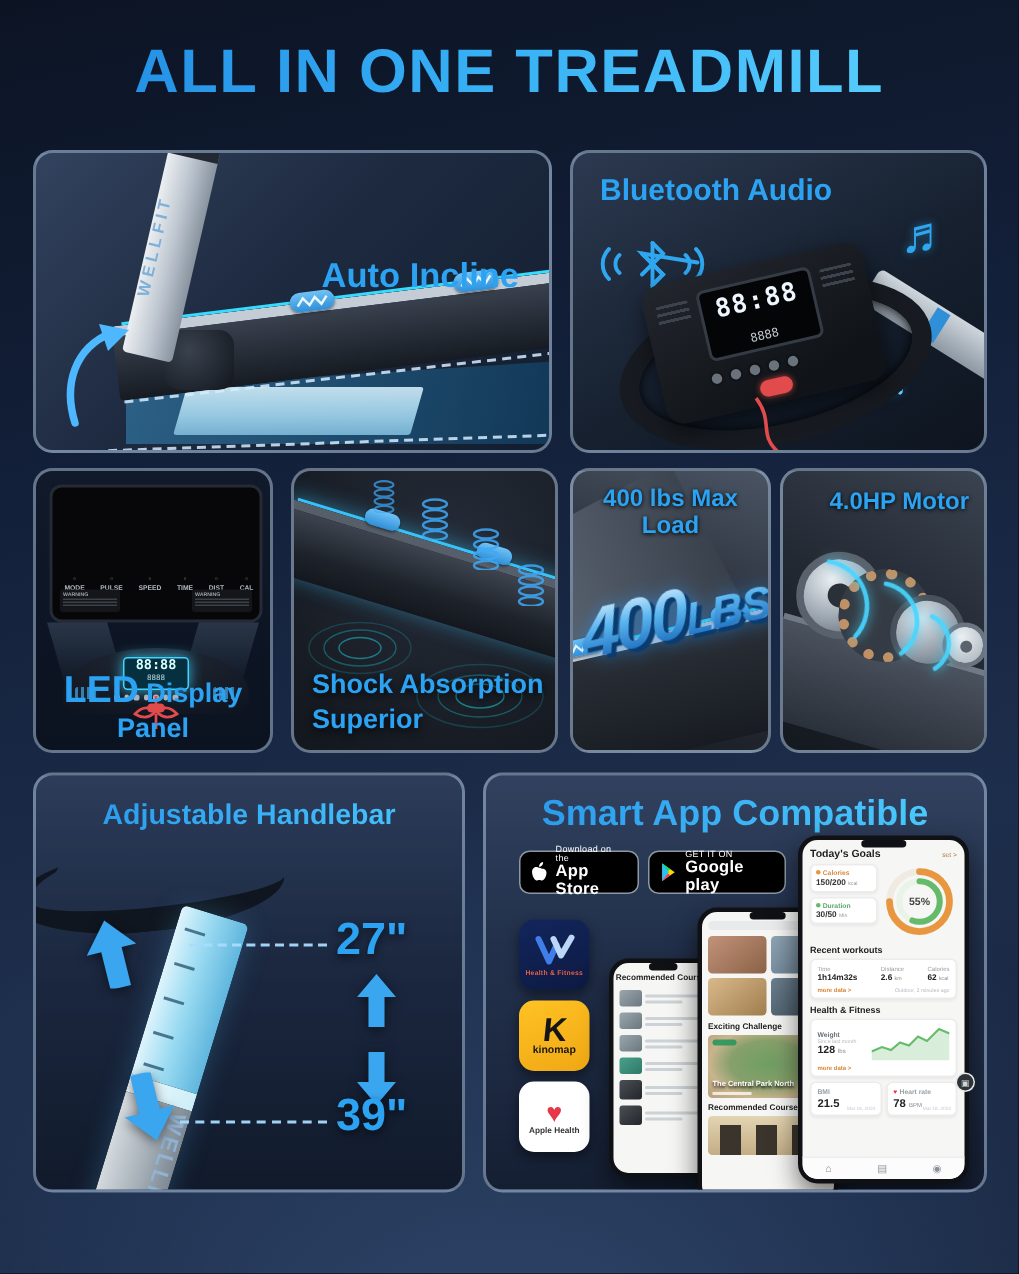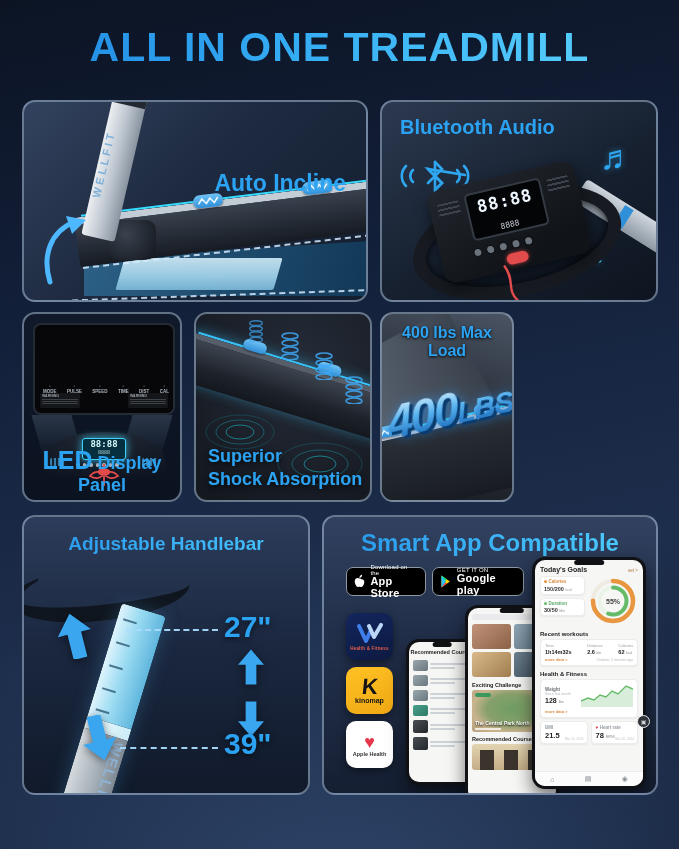--- a/index.html
+++ b/index.html
@@ -433,22 +433,22 @@
         </g>
     </svg>
     <svg class="ripple" style="right:2px; bottom:8px;" width="96" height="56" viewBox="0 0 96 56">
       <g fill="none" stroke="#1ec8d8">
           <ellipse cx="48" cy="28" rx="16" ry="8" opacity=".55"></ellipse>
           <ellipse cx="48" cy="28" rx="28" ry="14" opacity=".35"></ellipse>
           <ellipse cx="48" cy="28" rx="42" ry="21" opacity=".2"></ellipse>
         </g>
     </svg>
     <div class="p4-caption">
+      <div>Shock Absorption</div>
       <div>Superior</div>
-      <div>Shock Absorption</div>
     </div>
   </section>
 
   <section class="panel p5">
     <div class="abs p5-frame"></div>
     <div class="abs belt5">
       <div class="pad abs" style="left:18px; top:-14px; width:26px; height:11px;">
         <svg width="18" height="8" viewBox="0 0 22 9">
             <polyline points="1,7 5,2 9,7 13,2 17,7 21,2" fill="none" stroke="#eaf7ff" stroke-width="1.8"></polyline>
           </svg>
@@ -456,20 +456,37 @@
       <div class="pad abs" style="left:118px; top:-14px; width:26px; height:11px;">
         <svg width="18" height="8" viewBox="0 0 22 9">
             <polyline points="1,7 5,2 9,7 13,2 17,7 21,2" fill="none" stroke="#eaf7ff" stroke-width="1.8"></polyline>
           </svg>
       </div>
     </div>
     <div class="t3d"><span class="n">400</span><span class="u">LBS</span></div>
     <div class="p5-title">400 lbs Max Load</div>
   </section>
 
+  <section class="panel p6">
+    <div class="abs base6"></div>
+    <div class="abs motor">
+      <div class="mc mc1"></div>
+      <div class="mc mc2"></div>
+      <div class="mc mc3"></div>
+      <div class="mc mc4"></div>
+      <svg class="glow6" width="130" height="100" viewBox="0 0 130 100">
+        <g fill="none" stroke="#49d6ff" stroke-width="3" stroke-linecap="round" opacity=".9">
+          <path d="M18 16 a30 30 0 0 1 26 46"></path>
+            <path d="M58 24 a26 26 0 0 1 18 44"></path>
+            <path d="M92 40 a20 20 0 0 1 8 34"></path>
+        </g>
+      </svg>
+    </div>
+    <div class="p6-title">4.0HP Motor</div>
+  </section>
 
   <section class="panel p7">
     <div class="abs bar7"></div>
     <div class="abs post7">
       <div class="top">
         <div class="tick" style="top:14px;"></div>
           <div class="tick" style="top:38px;"></div>
         <div class="tick" style="top:62px;"></div>
           <div class="tick" style="top:86px;"></div>
           <div class="tick" style="top:108px;"></div>

